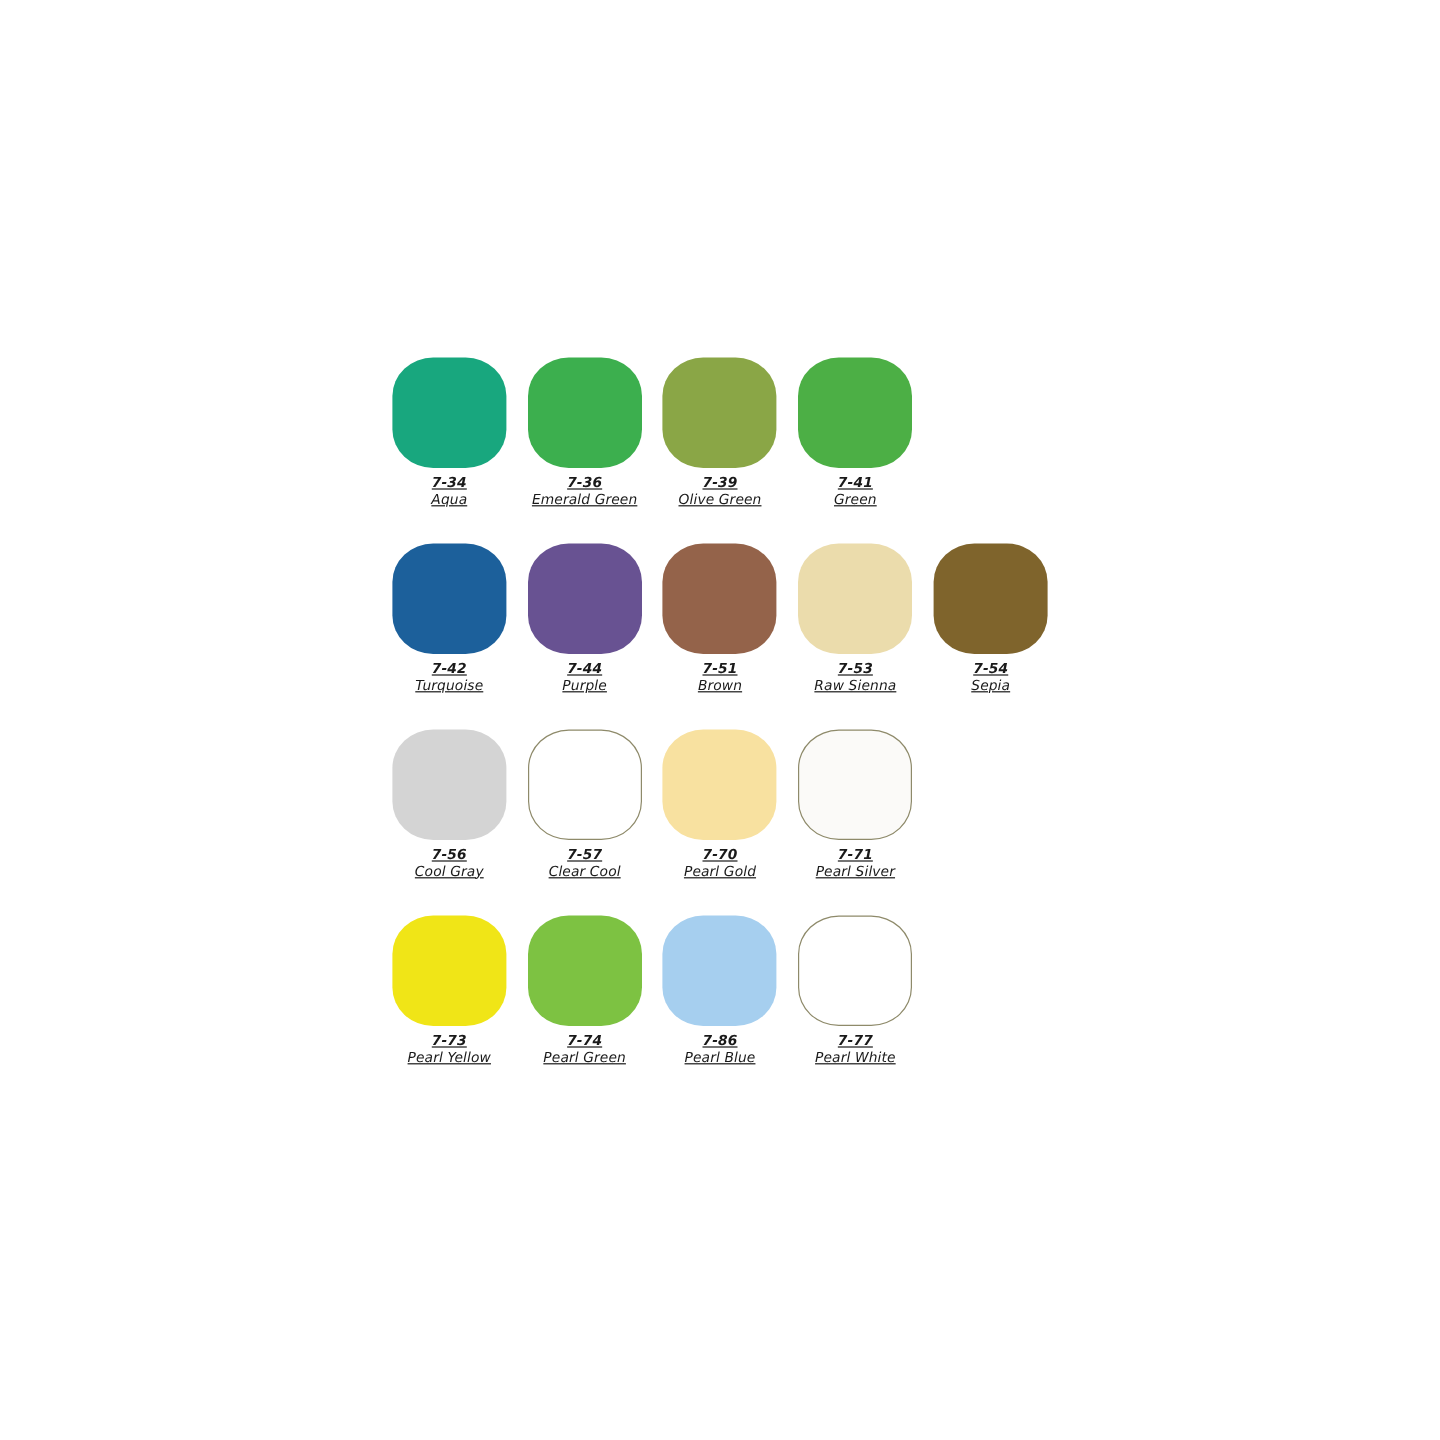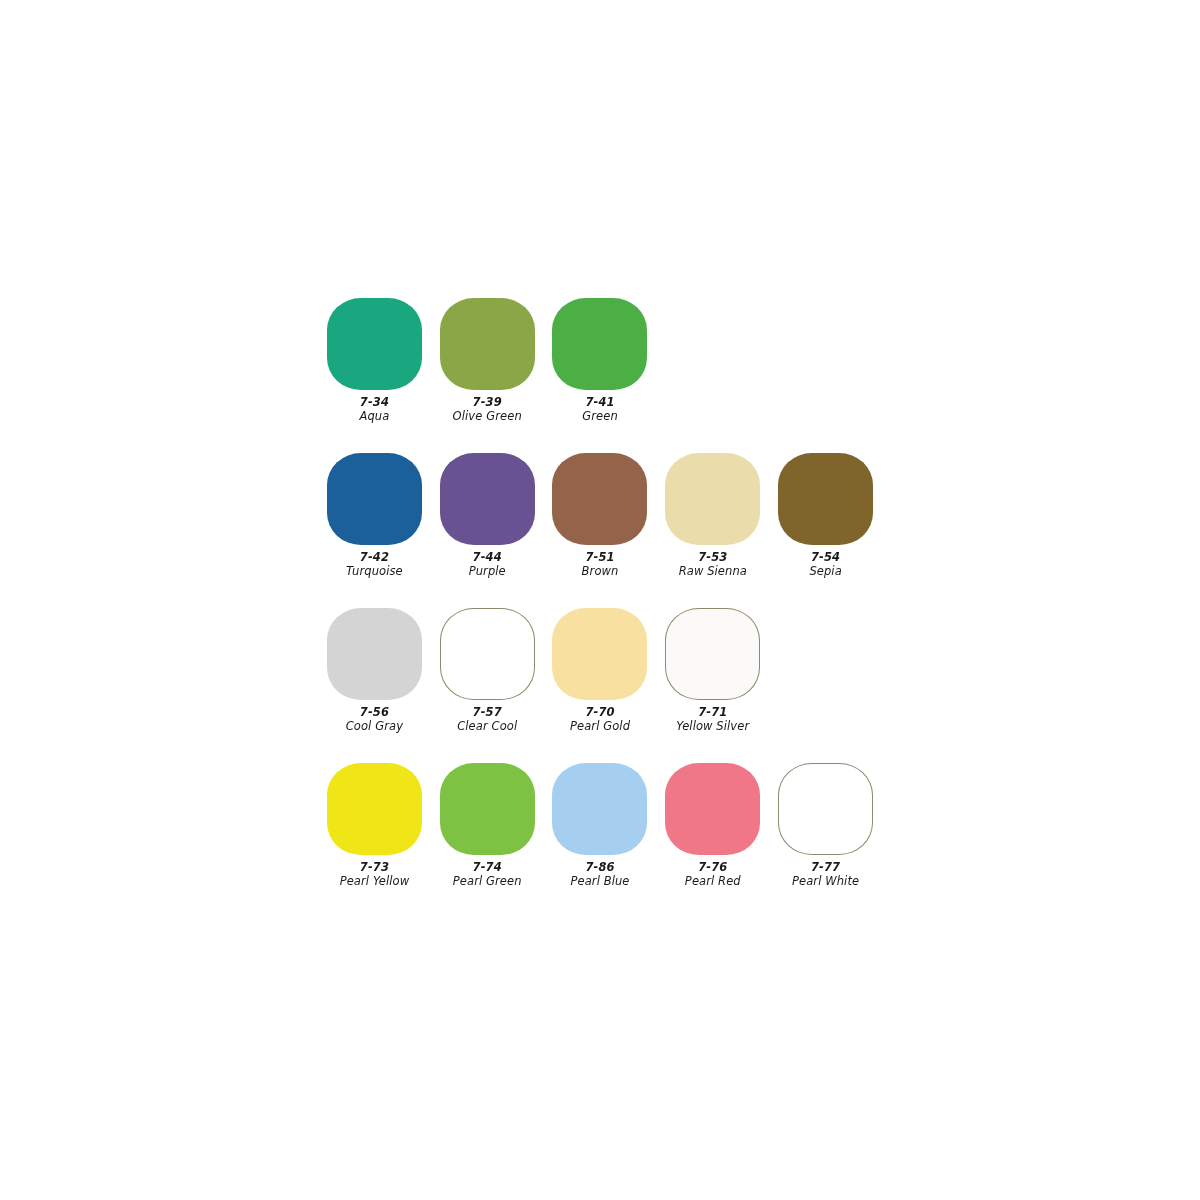--- a/index.html
+++ b/index.html
@@ -77,20 +77,21 @@
 
   .swatch-code,
   .swatch-name {
     display: block;
     font-family: "DejaVu Sans", "Liberation Sans", sans-serif;
     font-style: italic;
     font-size: 11.5px;
     color: #1a1a1a;
     white-space: nowrap;
     letter-spacing: 0.1px;
+    text-decoration: underline;
   }
 
   .swatch-code {
     font-weight: 600;
   }
 
   .swatch-name {
     font-weight: 400;
   }
 </style>
@@ -104,20 +105,29 @@
           <div class="chip-wrap">
             <div class="chip" style="background: rgb(24, 167, 126);"></div>
           </div>
           <div class="swatch-labels">
             <span class="swatch-code">7-34</span>
             <span class="swatch-name">Aqua</span>
           </div>
         </div>
         <div class="swatch-cell">
           <div class="chip-wrap">
+            <div class="chip" style="background: rgb(60, 175, 78);"></div>
+          </div>
+          <div class="swatch-labels">
+            <span class="swatch-code">7-36</span>
+            <span class="swatch-name">Emerald Green</span>
+          </div>
+        </div>
+        <div class="swatch-cell">
+          <div class="chip-wrap">
             <div class="chip" style="background: rgb(138, 166, 70);"></div>
           </div>
           <div class="swatch-labels">
             <span class="swatch-code">7-39</span>
             <span class="swatch-name">Olive Green</span>
           </div>
         </div>
         <div class="swatch-cell">
           <div class="chip-wrap">
             <div class="chip" style="background: rgb(76, 175, 69);"></div>
@@ -202,21 +212,21 @@
             <span class="swatch-code">7-70</span>
             <span class="swatch-name">Pearl Gold</span>
           </div>
         </div>
         <div class="swatch-cell">
           <div class="chip-wrap">
             <div class="chip outlined" style="background: rgb(251, 250, 248); border-color: rgb(142, 138, 106);"></div>
           </div>
           <div class="swatch-labels">
             <span class="swatch-code">7-71</span>
-            <span class="swatch-name">Yellow Silver</span>
+            <span class="swatch-name">Pearl Silver</span>
           </div>
         </div>
       </div>
       <div class="swatch-row">
         <div class="swatch-cell">
           <div class="chip-wrap">
             <div class="chip" style="background: rgb(240, 229, 23);"></div>
           </div>
           <div class="swatch-labels">
             <span class="swatch-code">7-73</span>
@@ -236,29 +246,20 @@
           <div class="chip-wrap">
             <div class="chip" style="background: rgb(166, 207, 239);"></div>
           </div>
           <div class="swatch-labels">
             <span class="swatch-code">7-86</span>
             <span class="swatch-name">Pearl Blue</span>
           </div>
         </div>
         <div class="swatch-cell">
           <div class="chip-wrap">
-            <div class="chip" style="background: rgb(240, 119, 135);"></div>
-          </div>
-          <div class="swatch-labels">
-            <span class="swatch-code">7-76</span>
-            <span class="swatch-name">Pearl Red</span>
-          </div>
-        </div>
-        <div class="swatch-cell">
-          <div class="chip-wrap">
             <div class="chip outlined" style="background: rgb(255, 255, 255); border-color: rgb(142, 138, 106);"></div>
           </div>
           <div class="swatch-labels">
             <span class="swatch-code">7-77</span>
             <span class="swatch-name">Pearl White</span>
           </div>
         </div>
       </div>
     </div>
 </div>

